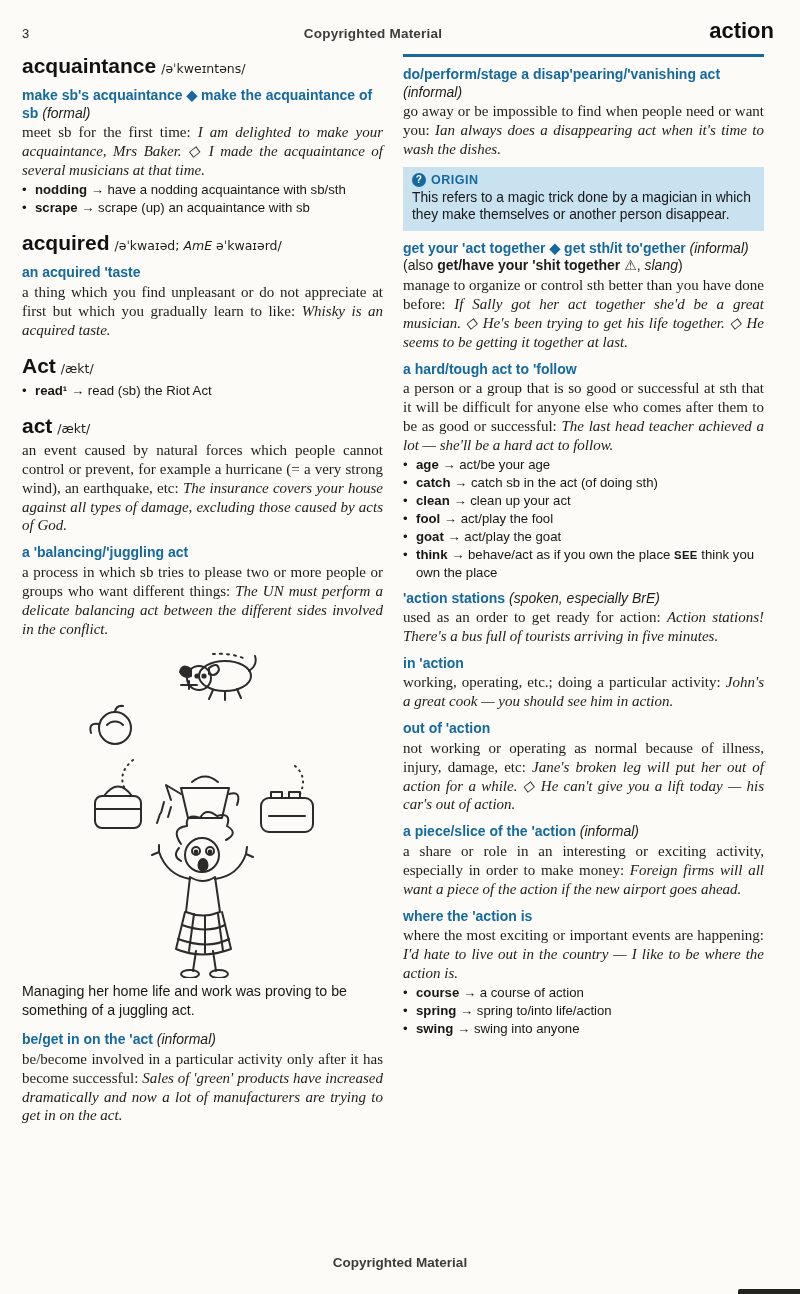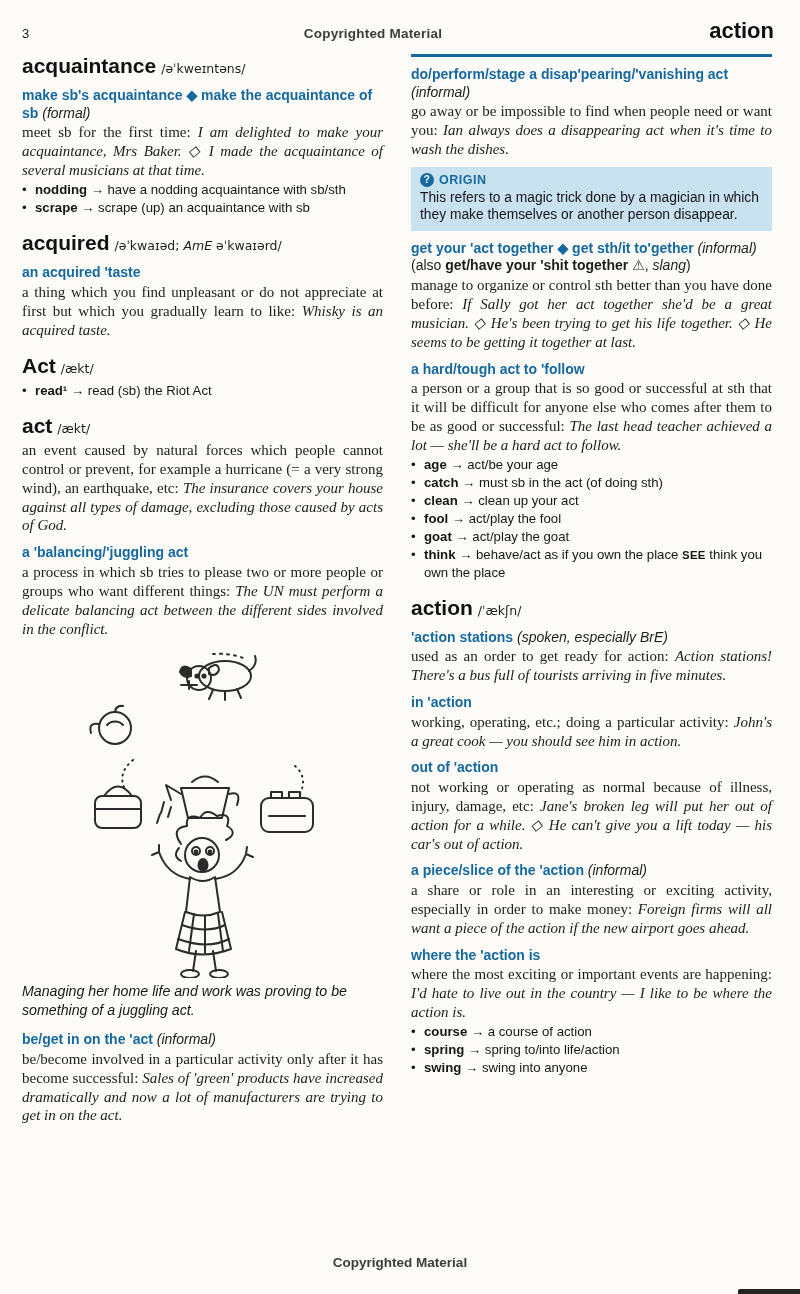--- a/index.html
+++ b/index.html
@@ -7,21 +7,21 @@
   body {
     width:800px; height:1294px; overflow:hidden; position:relative;
     background:#fcfbf7; color:#1d1d1b;
     font-family:"Liberation Serif", serif;
   }
   .page { padding:18px 26px 0 22px; }
   .header { display:flex; align-items:baseline; margin-bottom:10px; }
   .page-num { font-family:"Liberation Sans",sans-serif; font-size:13px; width:90px; color:#222; }
   .copy { flex:1; text-align:center; font-family:"Liberation Sans",sans-serif; font-weight:bold; font-size:13.5px; color:#3c3c3a; letter-spacing:.2px; }
   .running-head { width:140px; text-align:right; font-family:"Liberation Sans",sans-serif; font-weight:bold; font-size:22px; color:#101010; }
-  .columns { display:flex; gap:28px; }
+  .columns { display:flex; gap:20px; }
   .col { width:361px; }
   .col > :first-child { margin-top:0; }
 
   .headword { font-family:"Liberation Sans",sans-serif; font-size:21px; font-weight:bold; color:#121212; margin:15px 0 3px; line-height:1.15; }
   .headword .pron { font-family:"DejaVu Sans",sans-serif; font-size:12.5px; font-weight:normal; color:#1d1d1b; margin-left:5px; }
   .headword .pron .s-i { font-style:italic; }
 
   .phrase { font-family:"Liberation Sans",sans-serif; font-size:14px; font-weight:bold; color:#15699f; margin:9px 0 1px; line-height:1.25; }
   .phrase .s-lab { color:#1d1d1b; font-weight:normal; font-style:italic; }
   .phrase .s-plain { color:#1d1d1b; font-weight:normal; }
@@ -35,21 +35,21 @@
   .bullet { font-family:"Liberation Sans",sans-serif; font-size:13.2px; line-height:1.3; display:flex; margin:1px 0; color:#161614; }
   .bullet .marker { width:13px; flex:none; }
   .bullet .s-b { font-weight:bold; }
 
   .infobox { background:#c9e2f0; padding:6px 9px 7px; margin:8px 0 8px; font-family:"Liberation Sans",sans-serif; }
   .box-label { color:#15699f; font-weight:bold; font-size:12.5px; letter-spacing:.5px; margin-bottom:2px; display:flex; align-items:center; gap:5px; }
   .circle-q { display:inline-flex; width:14px; height:14px; border-radius:50%; background:#15699f; color:#fff; font-size:10px; align-items:center; justify-content:center; font-weight:bold; flex:none; }
   .box-text { font-size:13.8px; line-height:1.28; color:#15151a; }
 
   .blue-rule { height:3px; background:#15699f; margin:3px 0 7px; }
-  .caption { font-family:"Liberation Sans",sans-serif; font-size:14.2px; line-height:1.3; margin:4px 0 12px; color:#161614;font-style:italic; }
+  .caption { font-family:"Liberation Sans",sans-serif; font-size:14.2px; line-height:1.3; margin:4px 0 12px; color:#161614; }
   .illus { display:block; margin:10px auto 2px; }
 
   .footer { position:absolute; bottom:24px; left:0; width:100%; text-align:center; font-family:"Liberation Sans",sans-serif; font-weight:bold; font-size:13.5px; color:#3c3c3a; }
   .scan-mark { position:absolute; right:0; bottom:0; width:62px; height:5px; background:#23231f; border-radius:2px 0 0 0; }
 </style>
 </head>
 <body>
 
 <div class="page">
   <div class="header">
@@ -160,39 +160,38 @@
         <div class="phrase"><span class="seg">get your 'act together ◆ get sth/it to'gether</span><span class="seg s-lab"> (informal)</span><span class="seg s-plain"> (also </span><span class="seg s-bk">get/have your 'shit together</span><span class="seg s-plain"> ⚠,</span><span class="seg s-lab"> slang</span><span class="seg s-plain">)</span></div>
         <p class="body"><span class="seg">manage to organize or control sth better than you have done before: </span><span class="seg s-i">If Sally got her act together she'd be a great musician. ◇ He's been trying to get his life together. ◇ He seems to be getting it together at last.</span></p>
         <div class="phrase"><span class="seg">a hard/tough act to 'follow</span></div>
         <p class="body"><span class="seg">a person or a group that is so good or successful at sth that it will be difficult for anyone else who comes after them to be as good or successful: </span><span class="seg s-i">The last head teacher achieved a lot — she'll be a hard act to follow.</span></p>
         <div class="bullet">
           <span class="marker">•</span>
           <span class="bullet-text"><span class="seg s-b">age</span><span class="seg"> → act/be your age</span></span>
         </div>
         <div class="bullet">
           <span class="marker">•</span>
-          <span class="bullet-text"><span class="seg s-b">catch</span><span class="seg"> → must sb in the act (of doing sth)</span></span>
+          <span class="bullet-text"><span class="seg s-b">catch</span><span class="seg"> → catch sb in the act (of doing sth)</span></span>
         </div>
         <div class="bullet">
           <span class="marker">•</span>
           <span class="bullet-text"><span class="seg s-b">clean</span><span class="seg"> → clean up your act</span></span>
         </div>
         <div class="bullet">
           <span class="marker">•</span>
           <span class="bullet-text"><span class="seg s-b">fool</span><span class="seg"> → act/play the fool</span></span>
         </div>
         <div class="bullet">
           <span class="marker">•</span>
           <span class="bullet-text"><span class="seg s-b">goat</span><span class="seg"> → act/play the goat</span></span>
         </div>
         <div class="bullet">
           <span class="marker">•</span>
           <span class="bullet-text"><span class="seg s-b">think</span><span class="seg"> → behave/act as if you own the place </span><span class="seg s-sc">SEE</span><span class="seg"> think you own the place</span></span>
         </div>
-        <h2 class="headword"><span class="hw">action</span><span class="pron"><span class="seg">/ˈækʃn/</span></span></h2>
         <div class="phrase"><span class="seg">'action stations</span><span class="seg s-lab"> (spoken, especially BrE)</span></div>
         <p class="body"><span class="seg">used as an order to get ready for action: </span><span class="seg s-i">Action stations! There's a bus full of tourists arriving in five minutes.</span></p>
         <div class="phrase"><span class="seg">in 'action</span></div>
         <p class="body"><span class="seg">working, operating, etc.; doing a particular activity: </span><span class="seg s-i">John's a great cook — you should see him in action.</span></p>
         <div class="phrase"><span class="seg">out of 'action</span></div>
         <p class="body"><span class="seg">not working or operating as normal because of illness, injury, damage, etc: </span><span class="seg s-i">Jane's broken leg will put her out of action for a while. ◇ He can't give you a lift today — his car's out of action.</span></p>
         <div class="phrase"><span class="seg">a piece/slice of the 'action</span><span class="seg s-lab"> (informal)</span></div>
         <p class="body"><span class="seg">a share or role in an interesting or exciting activity, especially in order to make money: </span><span class="seg s-i">Foreign firms will all want a piece of the action if the new airport goes ahead.</span></p>
         <div class="phrase"><span class="seg">where the 'action is</span></div>
         <p class="body"><span class="seg">where the most exciting or important events are happening: </span><span class="seg s-i">I'd hate to live out in the country — I like to be where the action is.</span></p>

